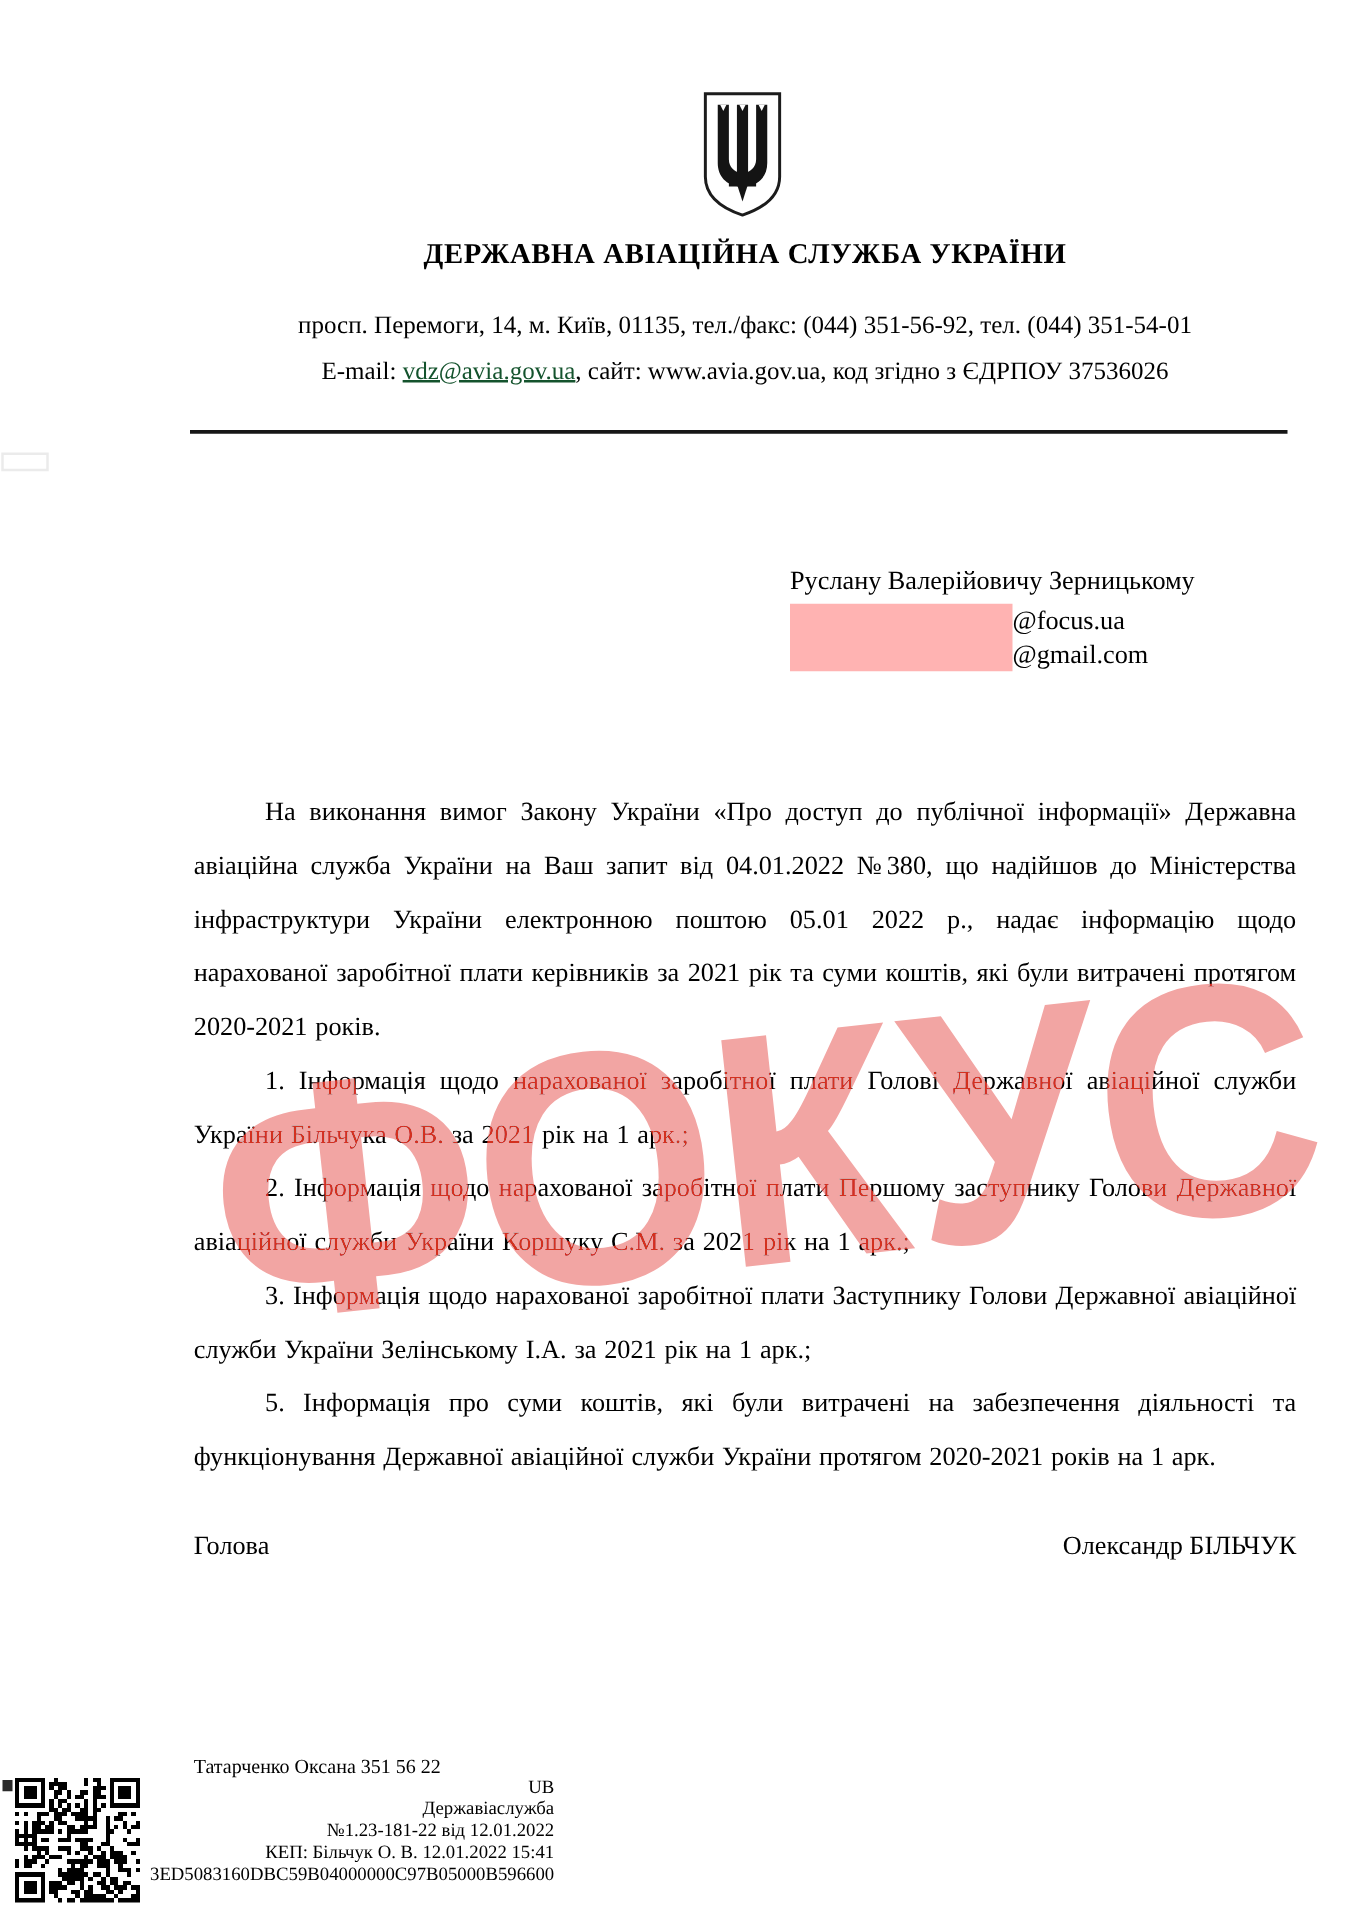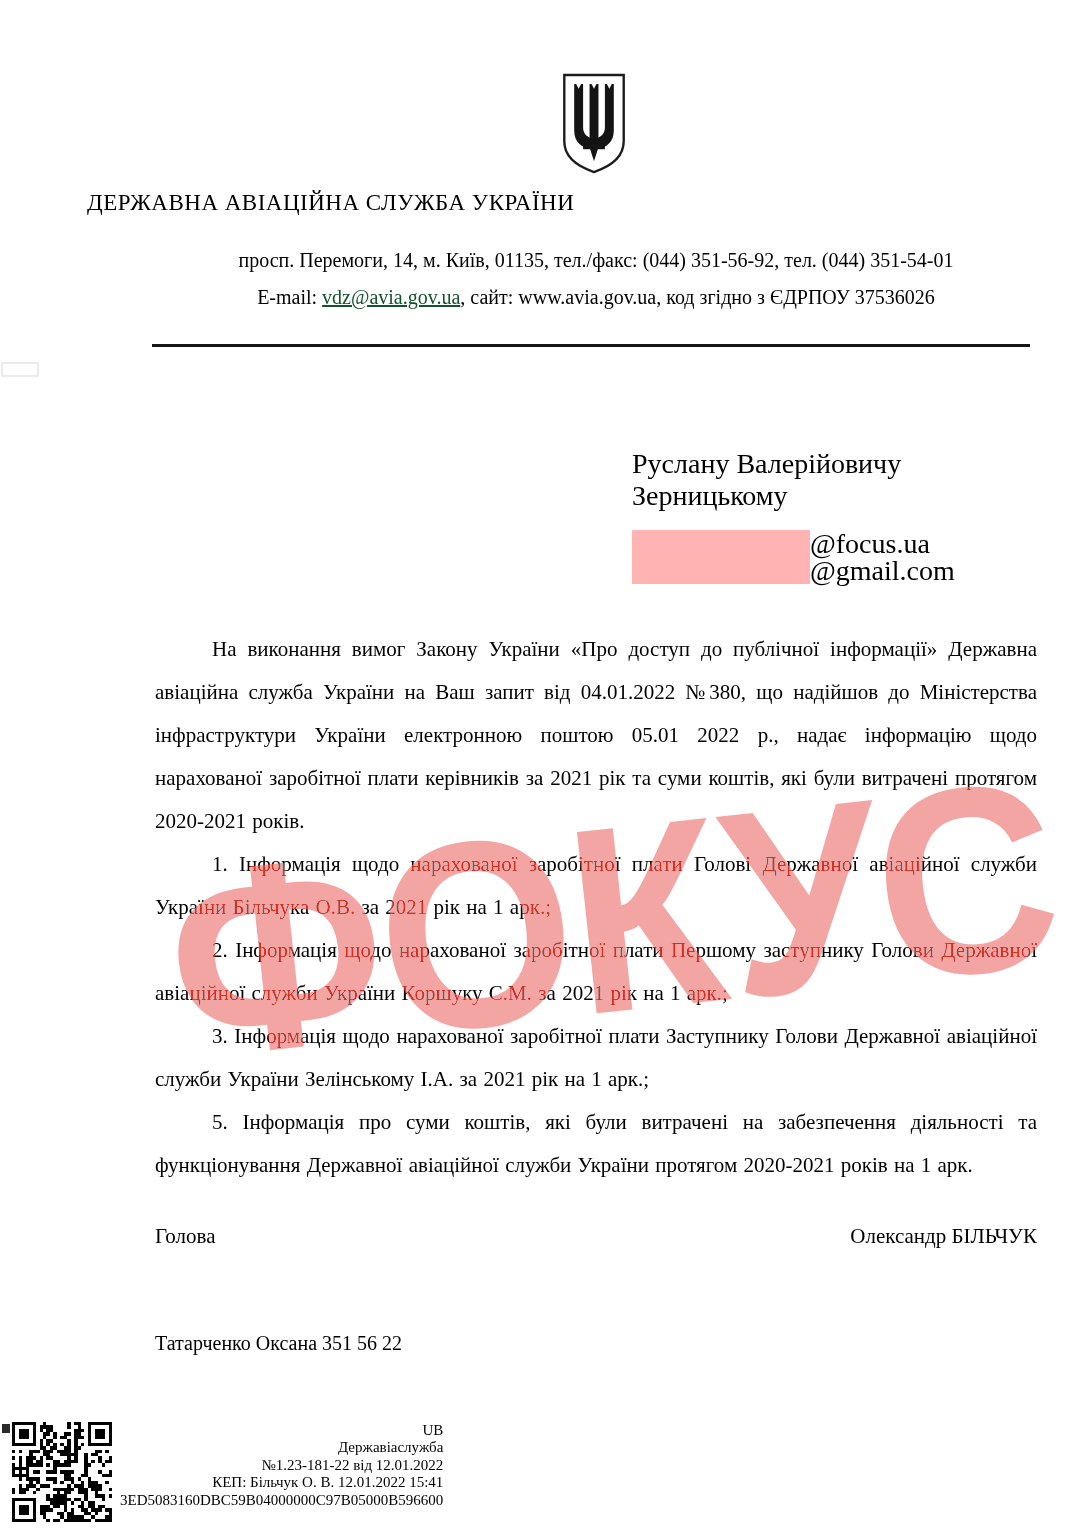--- a/index.html
+++ b/index.html
@@ -9,49 +9,49 @@
     background:#ffffff;
     font-family:"Liberation Serif", serif;
     color:#000;
     overflow:hidden;
   }
   .abs{position:absolute;}
 
   
   .emblem{left:557px;top:72px;width:74px;height:103px;}
   .org-title{
-    left:87px;top:190px;width:986px;
-    font-weight:normal;font-size:23px;letter-spacing:.5px;
+    left:103px;top:190px;width:986px;
+    text-align:center;font-weight:bold;font-size:23px;letter-spacing:.5px;
   }
   .addr-line{left:103px;top:249px;width:986px;text-align:center;font-size:20px;}
   .email-line{left:103px;top:286px;width:986px;text-align:center;font-size:20px;}
   .email-link{color:#14532d;text-decoration:underline;cursor:pointer;}
   .head-rule{left:152px;top:344px;width:878px;height:3px;background:#161616;}
   .edge-box{left:1px;top:362px;width:34px;height:11px;background:#fff;border:2px solid #ebebeb;}
 
   
-  .recipient{left:632px;top:448px;width:406px;font-size:28px;}
+  .recipient{left:632px;top:448px;width:406px;font-size:21px;}
   .recipient-name{line-height:32px;}
-  .redact-row{display:flex;align-items:flex-end;margin-top:18px;}
+  .redact-row{display:flex;align-items:flex-end;margin-top:3px;}
   .redact-box{width:178px;height:54px;background:#FFB3B2;flex:0 0 auto;}
   .redact-emails{display:flex;flex-direction:column;justify-content:center;}
   .redact-emails div{line-height:27px;}
 
   
   .letter-body{left:155px;top:628px;width:882px;font-size:21px;}
   .para{
     margin:0;text-indent:57px;line-height:43px;
     text-align:justify;text-align-last:left;word-spacing:1px;
   }
 
   
   .sig-row{left:155px;top:1224px;width:882px;display:flex;justify-content:space-between;font-size:21px;gap:35px;}
 
   
-  .contact{left:155px;top:1332px;font-size:20px;}
+  .contact{left:155px;top:1405px;font-size:16px;}
   .stamp{left:12px;top:1422px;display:flex;align-items:flex-start;}
   .stamp svg{width:100px;height:100px;display:block;}
   .stamp-text{margin-left:8px;font-size:15px;line-height:17.4px;white-space:nowrap;text-align:right;}
   .edge-artifact{left:2px;top:1424px;width:8px;height:9px;background:#2b2b2b;}
 
   
   .wm{
     left:147px;top:788px;width:930px;height:264px;
     display:flex;align-items:center;justify-content:center;
     font-family:"Liberation Sans", sans-serif;font-weight:700;

